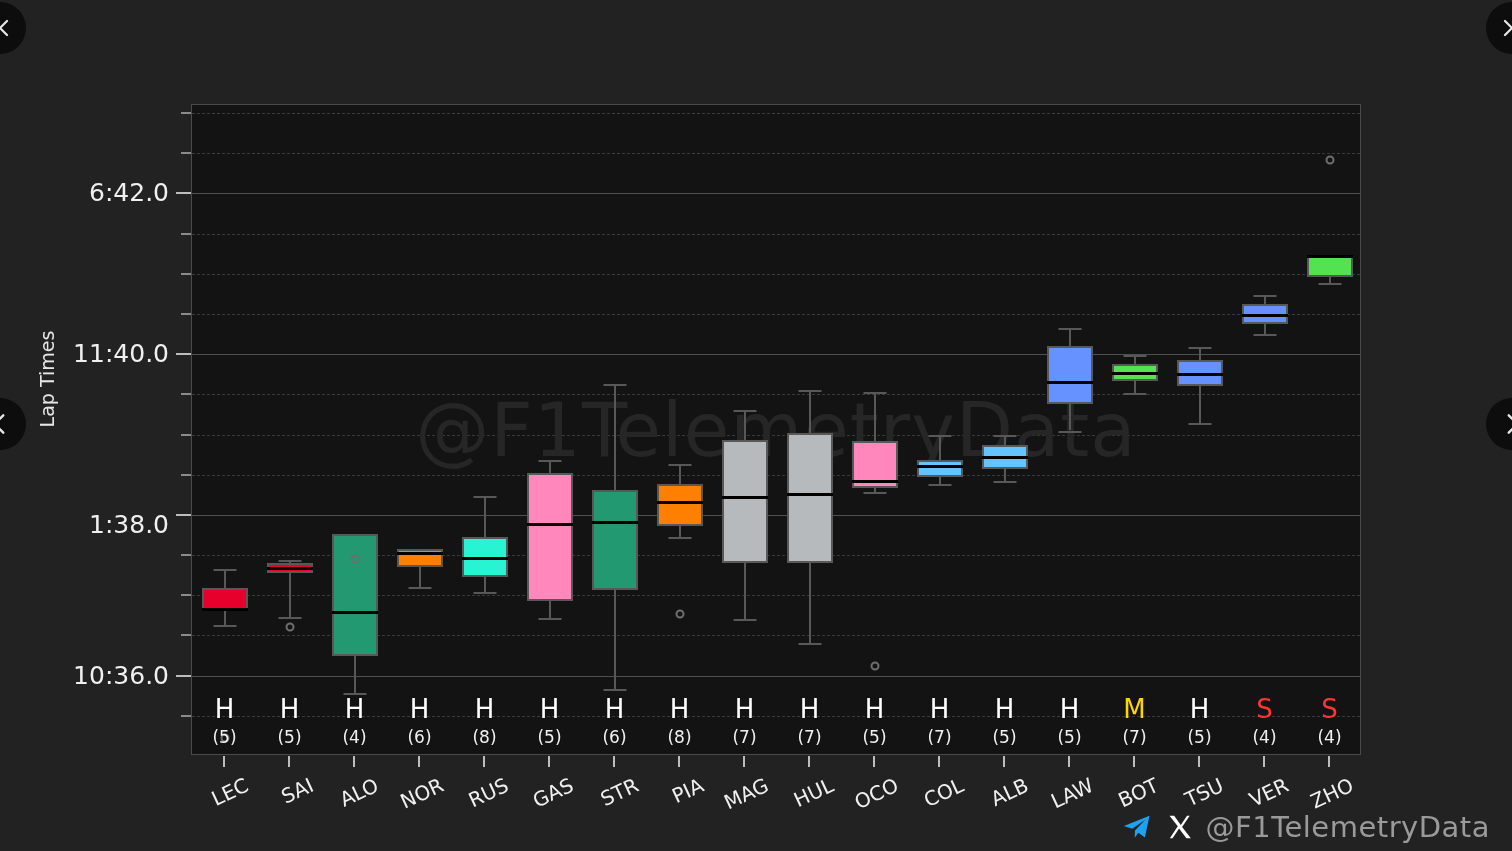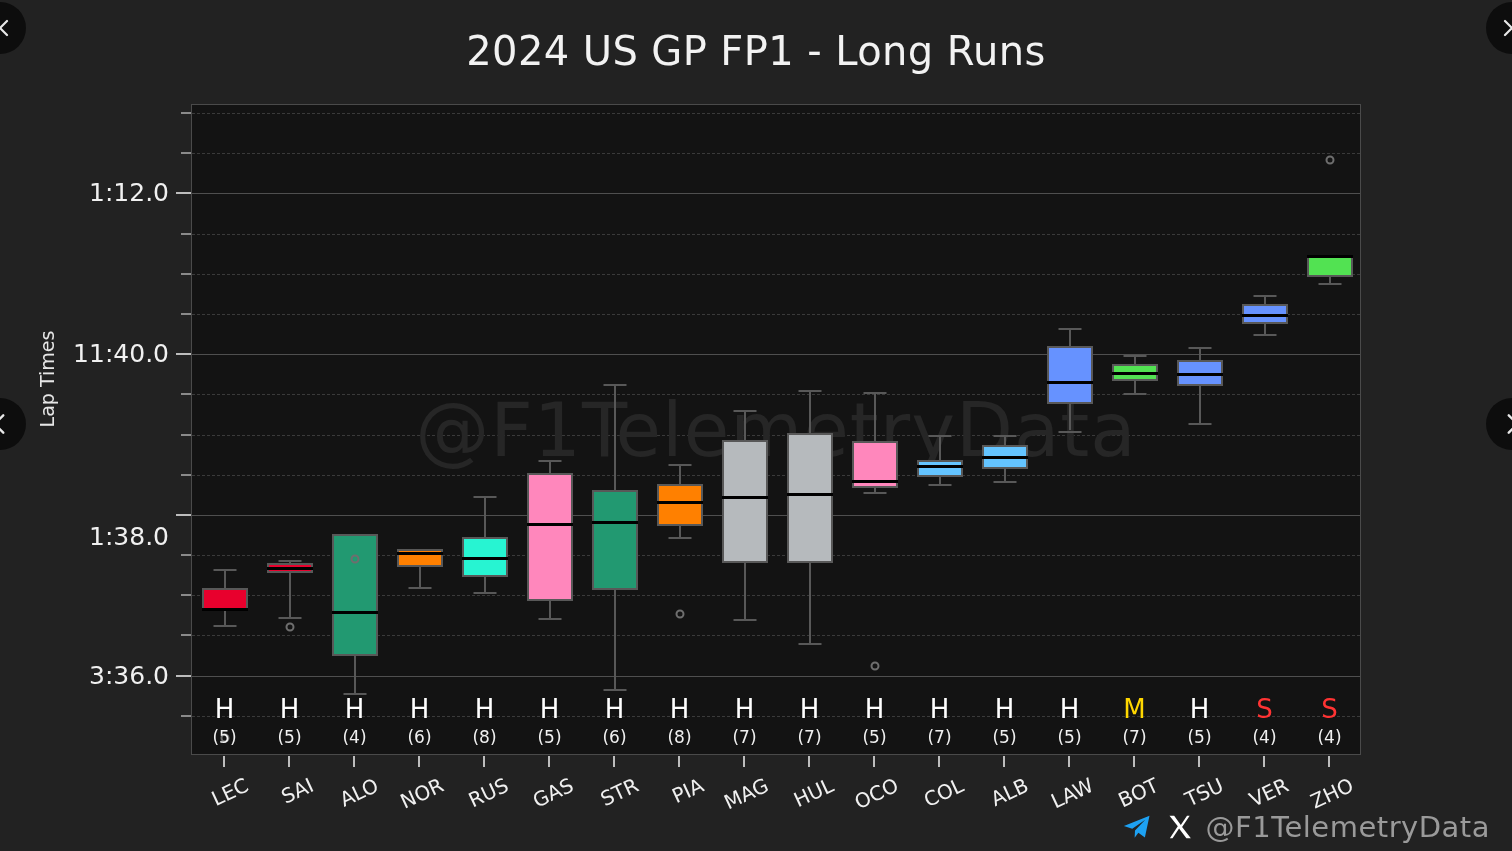--- a/index.html
+++ b/index.html
@@ -150,31 +150,30 @@
     <svg width="26" height="26" viewBox="0 0 24 24">
       <path d="M15 4 L7 12 L15 20" stroke="#e8e8e8" stroke-width="2.2" fill="none" stroke-linecap="round" stroke-linejoin="round"></path>
     </svg>
   </div>
   <div class="nav-circle" id="next-btn">
     <svg width="26" height="26" viewBox="0 0 24 24">
       <path d="M9 4 L17 12 L9 20" stroke="#e8e8e8" stroke-width="2.2" fill="none" stroke-linecap="round" stroke-linejoin="round"></path>
     </svg>
   </div>
 
-  <div id="chart-title">2024 US GP FP1 - Long Runs</div>
   <div id="y-axis-label">Lap Times</div>
 
   <div id="y-ticks">
-      <div class="ytick-label" style="top: 192.407px; right: 1343px;">1:12.0</div>
+      <div class="ytick-label" style="top: 192.407px; right: 1343px;">6:42.0</div>
       <div class="ytick-major" style="top: 192.407px;"></div>
       <div class="ytick-label" style="top: 353.148px; right: 1343px;">11:40.0</div>
       <div class="ytick-major" style="top: 353.148px;"></div>
-      <div class="ytick-label" style="top: 536px; right: 1343px;">1:38.0</div>
+      <div class="ytick-label" style="top: 524px; right: 1343px;">1:38.0</div>
       <div class="ytick-major" style="top: 513.889px;"></div>
-      <div class="ytick-label" style="top: 674.63px; right: 1343px;">3:36.0</div>
+      <div class="ytick-label" style="top: 674.63px; right: 1343px;">10:36.0</div>
       <div class="ytick-major" style="top: 674.63px;"></div>
       <div class="ytick-minor" style="top: 112.037px;"></div>
       <div class="ytick-minor" style="top: 152.222px;"></div>
       <div class="ytick-minor" style="top: 232.593px;"></div>
       <div class="ytick-minor" style="top: 272.778px;"></div>
       <div class="ytick-minor" style="top: 312.963px;"></div>
       <div class="ytick-minor" style="top: 393.333px;"></div>
       <div class="ytick-minor" style="top: 433.519px;"></div>
       <div class="ytick-minor" style="top: 473.704px;"></div>
       <div class="ytick-minor" style="top: 554.074px;"></div>

